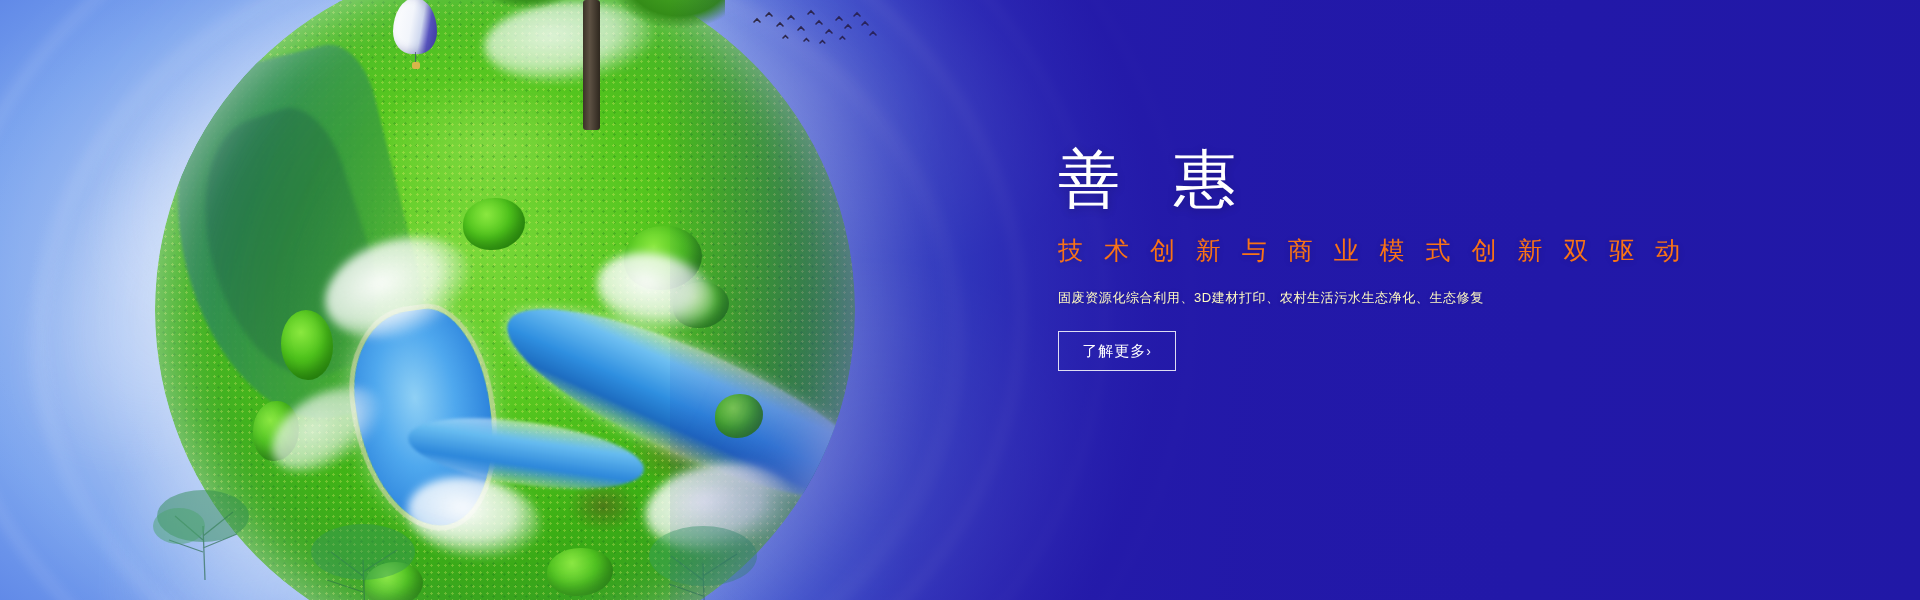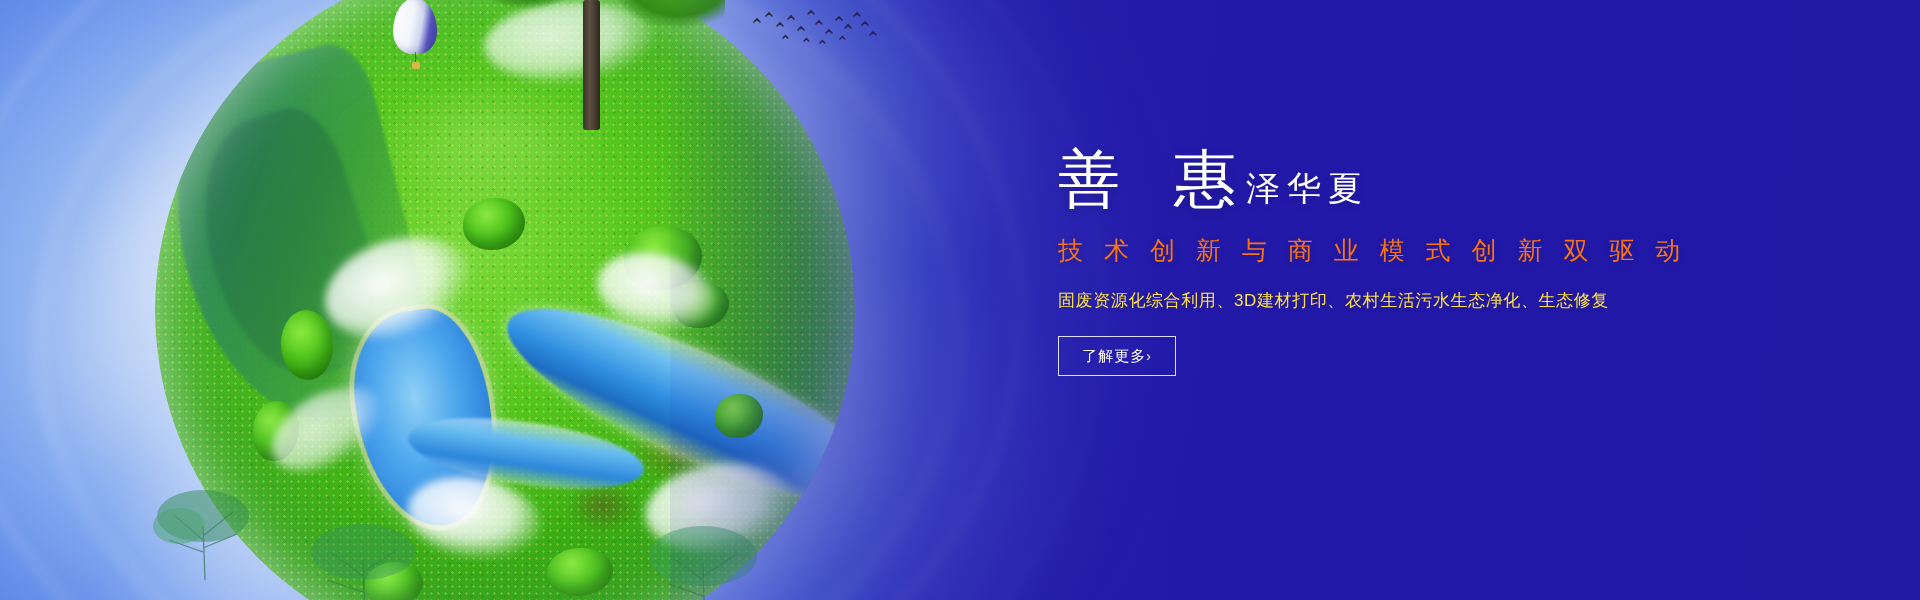--- a/index.html
+++ b/index.html
@@ -228,22 +228,22 @@
   .hl-gap{width:54px;}
 
   .subtitle{
     margin-top:24px;
     font-size:25px;letter-spacing:7px;font-weight:400;
     color:#f97316;white-space:nowrap;
     text-shadow:0 1px 6px rgba(0,0,0,.18);
   }
   .desc{
     margin-top:22px;
-    font-size:17px;letter-spacing:.6px;font-weight:400;
-    color:#fde047;white-space:nowrap;
+    font-size:13px;letter-spacing:.6px;font-weight:400;
+    color:#fef9c3;white-space:nowrap;
     text-shadow:0 1px 5px rgba(0,0,0,.18);
   }
   .cta{
     margin-top:24px;
     display:inline-flex;align-items:center;justify-content:center;
     width:116px;height:38px;
     border:1px solid rgba(255,255,255,.85);
     background:transparent;color:#fff;
     font-size:15px;letter-spacing:1px;
     cursor:pointer;
@@ -361,21 +361,20 @@
   </div>
 
   <div class="sky-right"></div>
 
   <div class="copy">
 
     <div class="headline">
       <span class="hl-big">善</span>
       <span class="hl-gap"></span>
       <span class="hl-big">惠</span>
-      <span class="hl-small">泽华夏</span>
     </div>
 
     <div class="subtitle">技 术 创 新 与 商 业 模 式 创 新 双 驱 动</div>
 
     <div class="desc">固废资源化综合利用、3D建材打印、农村生活污水生态净化、生态修复</div>
 
     <div class="cta">
       <span>了解更多</span>
       <span class="chev">›</span>
     </div>

